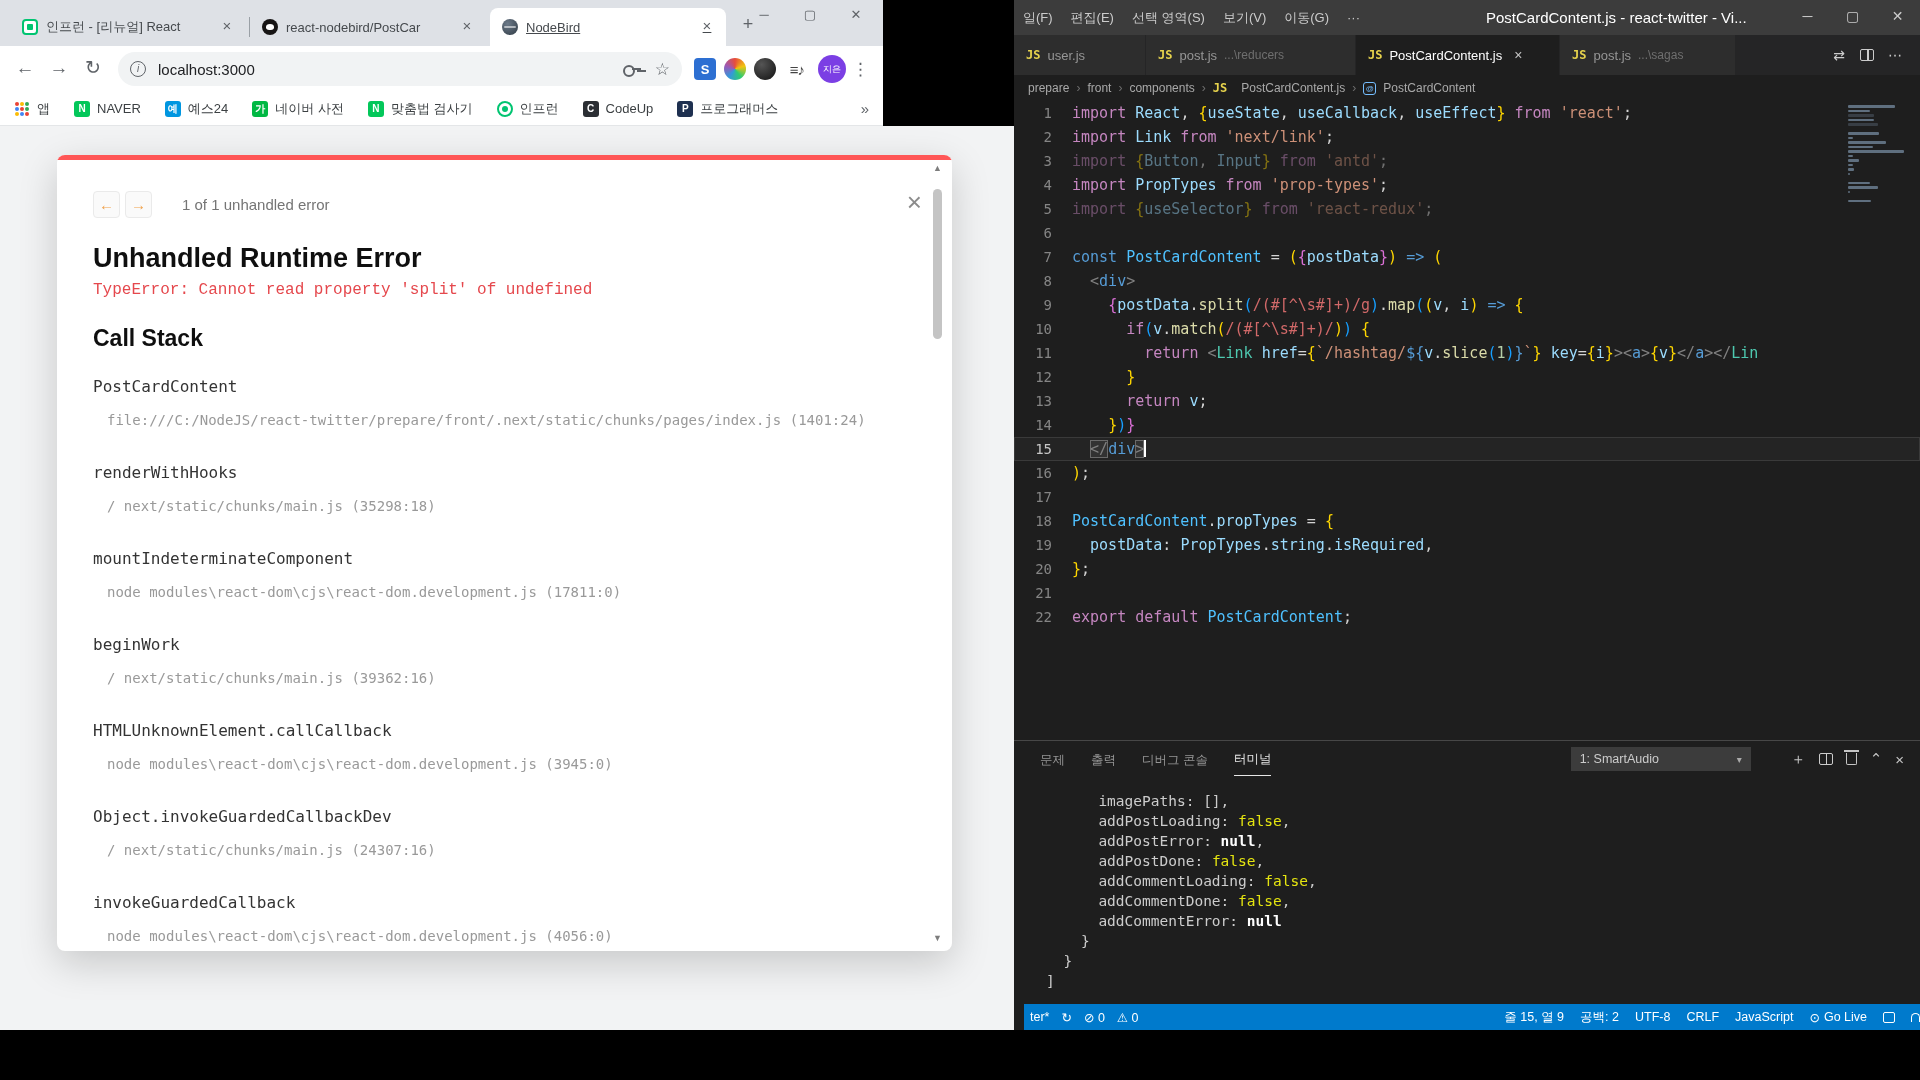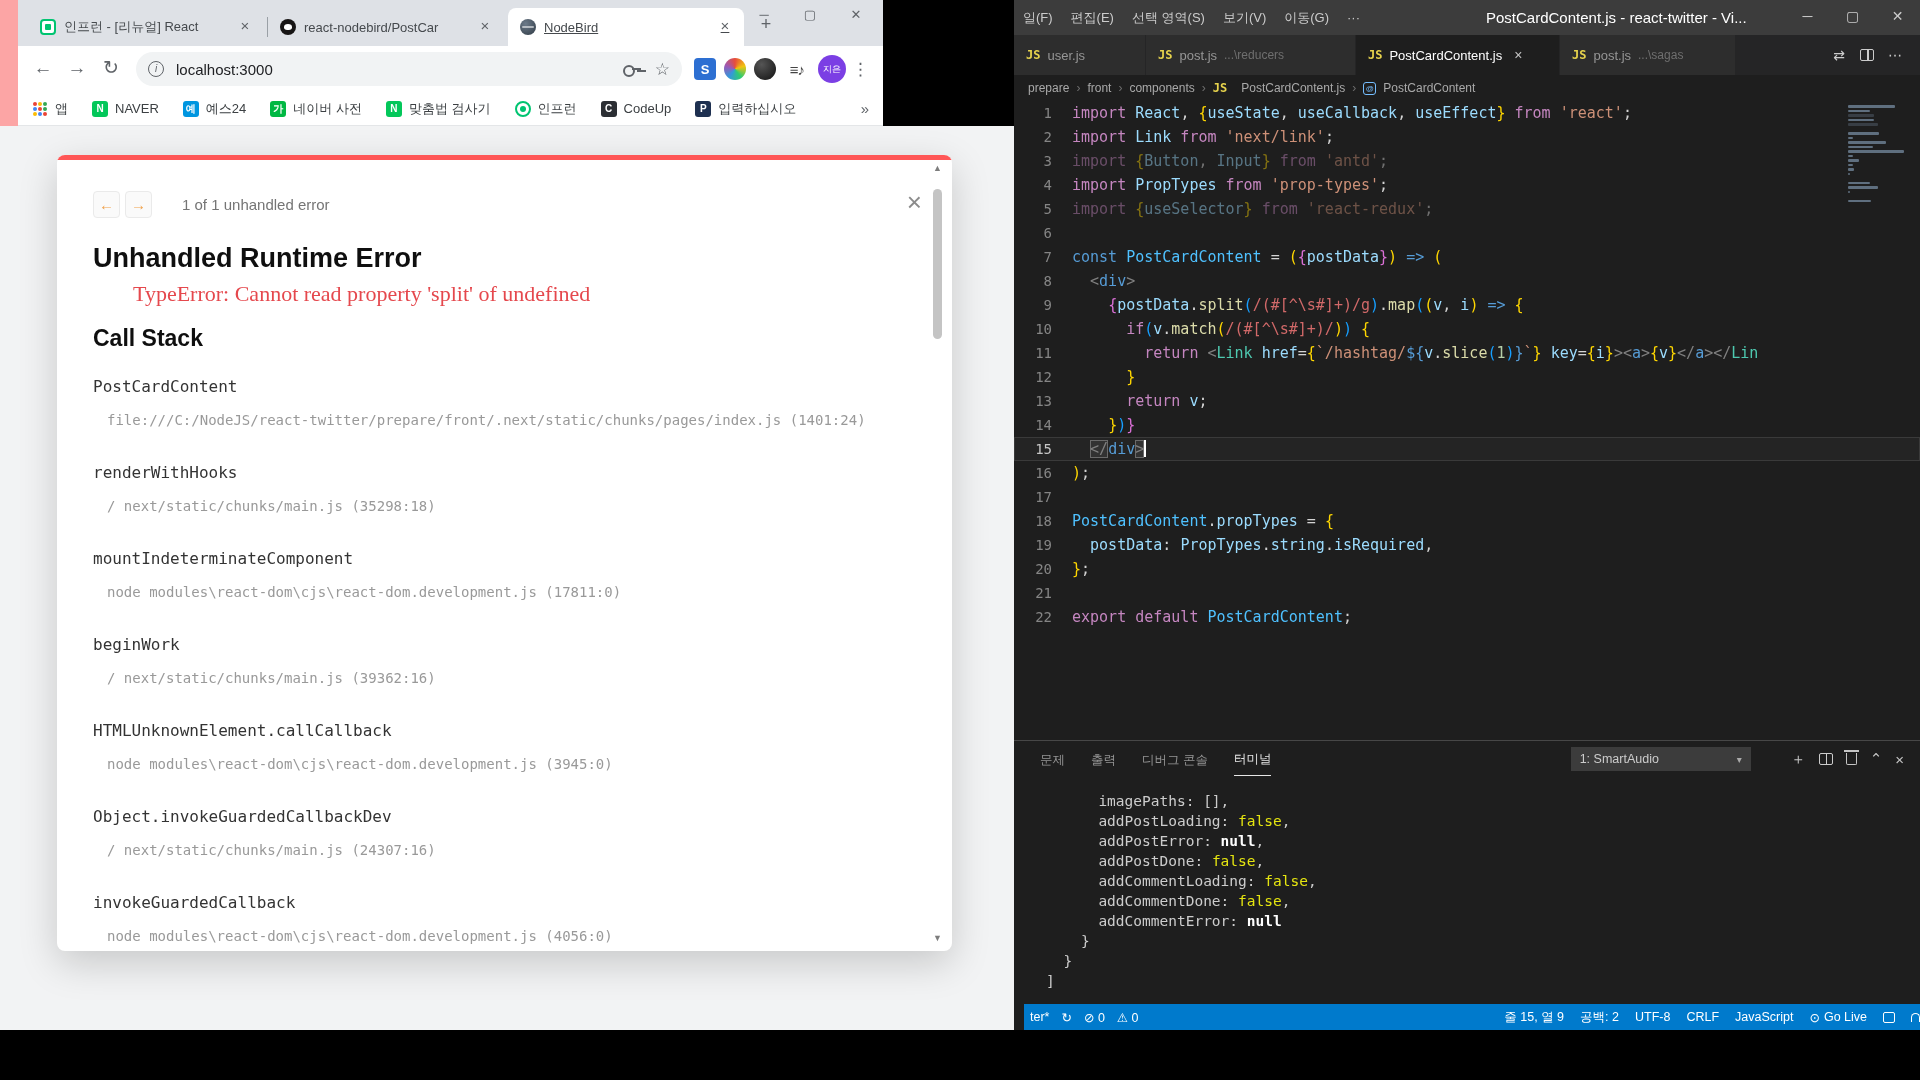--- a/index.html
+++ b/index.html
@@ -1,21 +1,21 @@
 <!DOCTYPE html>
 <html><head>
 <meta charset="utf-8">
 <style>
   * { margin:0; padding:0; box-sizing:border-box; }
   html,body { width:1920px; height:1080px; overflow:hidden; background:#000;
               font-family:"Liberation Sans", sans-serif; }
   #screen { position:relative; width:1920px; height:1080px; }
 
   
-  #chrome { position:absolute; left:0; top:0; width:883px; height:1030px; background:#fca5a5;padding-left:18px; }
+  #chrome { position:absolute; left:0; top:0; width:883px; height:1030px; background:#4c1d95; }
   .c-tabstrip { position:relative; height:46px; background:#dee1e6; }
   .c-tab { position:absolute; bottom:0; height:38px; display:flex; align-items:center;
            padding:0 10px 0 12px; border-radius:8px 8px 0 0; width:236px; color:#45494d; }
   .c-tab.active { background:#fff; }
   .c-tab .sep { position:absolute; left:-1px; top:9px; height:20px; width:1px; background:#9aa0a6; }
   .c-tab-t { flex:1; font-size:13px; white-space:nowrap; overflow:hidden; margin:0 8px; }
   .c-tab-x { color:#5f6368; font-size:15px; width:18px; height:18px; line-height:16px; text-align:center; border-radius:50%; }
   .fav { width:16px; height:16px; flex:none; border-radius:3px; position:relative; }
   .fav-inflearn { border:2px solid #00c471; border-radius:4px; background:#fff; }
   .fav-inflearn::after{ content:""; position:absolute; inset:3px; background:#00c471; border-radius:1px;}
@@ -73,22 +73,22 @@
   .card { position:absolute; left:57px; top:29px; width:895px; height:796px; background:#fff;
           border-radius:8px; box-shadow:0 12px 38px rgba(0,0,0,.18); overflow:hidden; }
   .card-red { height:5px; background:#ff5656; }
   .ov-header { position:absolute; left:36px; top:36px; display:flex; align-items:center; }
   .ov-nav { width:27px; height:27px; background:#fafafa; border:1px solid #eaeaea; border-radius:4px;
             color:#f0a24c; font-size:15px; text-align:center; line-height:25px; }
   .ov-nav + .ov-nav { margin-left:5px; }
   .ov-pager { margin-left:30px; font-size:15px; color:#757575; }
   .ov-close { position:absolute; right:30px; top:34px; font-size:26px; color:#8c8c8c; line-height:26px;}
   .ov-title { position:absolute; left:36px; top:88px; font-size:27px; font-weight:bold; color:#0f0f0f; }
-  .ov-msg { position:absolute; left:36px; top:126px; font-family:Liberation Serif, serif;
-            font-size:22px; color:#e5484d;margin-left:40px; }
+  .ov-msg { position:absolute; left:36px; top:126px; font-family:Liberation Mono, monospace;
+            font-size:16px; color:#e5484d; }
   .ov-cs-title { position:absolute; left:36px; top:170px; font-size:23px; font-weight:bold; color:#0f0f0f; }
   .ov-frames { position:absolute; left:36px; top:222px; right:60px; }
   .frame { height:86px; }
   .frame-fn { font-family:"DejaVu Sans Mono", monospace; font-size:16px; color:#333; }
   .frame-loc { margin-top:16px; padding-left:14px; font-family:"DejaVu Sans Mono", monospace;
                font-size:14px; color:#999; white-space:nowrap; overflow:hidden;}
   .ov-scroll { position:absolute; right:8px; top:8px; bottom:8px; width:13px; }
   .ov-scroll .arr { position:absolute; left:0; width:13px; text-align:center; font-size:9px; color:#7d7d7d; }
   .ov-scroll .arr.up { top:0; } .ov-scroll .arr.dn { bottom:0; }
   .ov-thumb { position:absolute; left:2px; top:26px; width:9px; height:150px; background:#c4c4c4; border-radius:5px; }
@@ -307,21 +307,21 @@
           <div class="bm-item">
             <span class="bm-ico ico-inflearn"></span>
             <span class="bm-lb">인프런</span>
           </div>
           <div class="bm-item">
             <span class="bm-ico ico-codeup">C</span>
             <span class="bm-lb">CodeUp</span>
           </div>
           <div class="bm-item">
             <span class="bm-ico ico-programmers">P</span>
-            <span class="bm-lb">입력하십시오</span>
+            <span class="bm-lb">프로그래머스</span>
           </div>
         </div>
       <span class="bm-more">»</span>
     </div>
 
     <div class="c-page">
       <div class="card">
         <div class="card-red"></div>
         <div class="ov-header">
           <span class="ov-nav">←</span>

